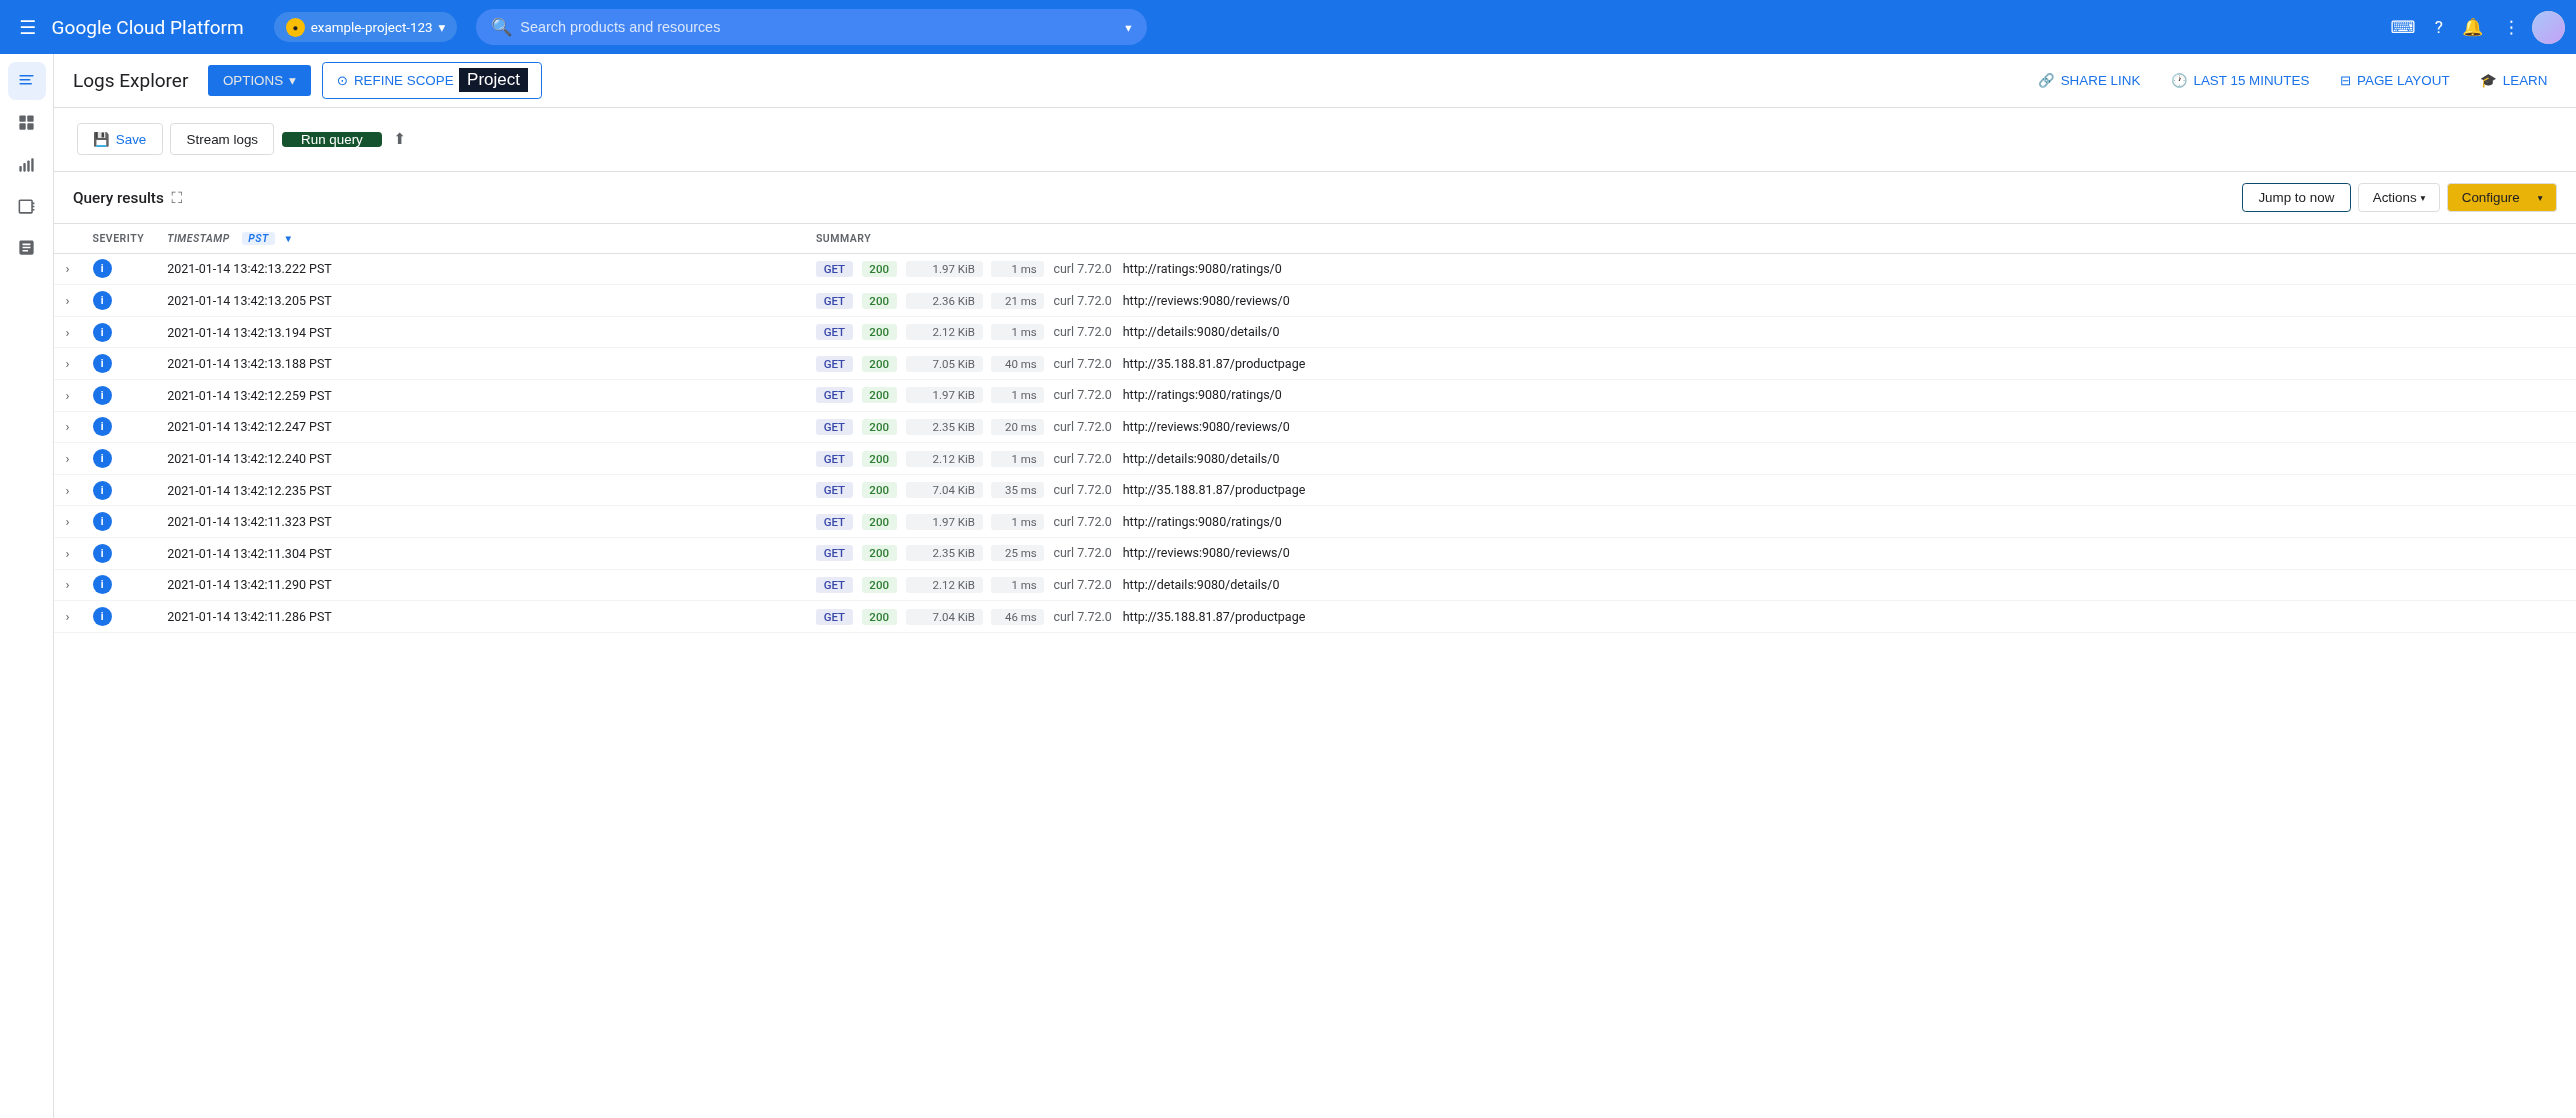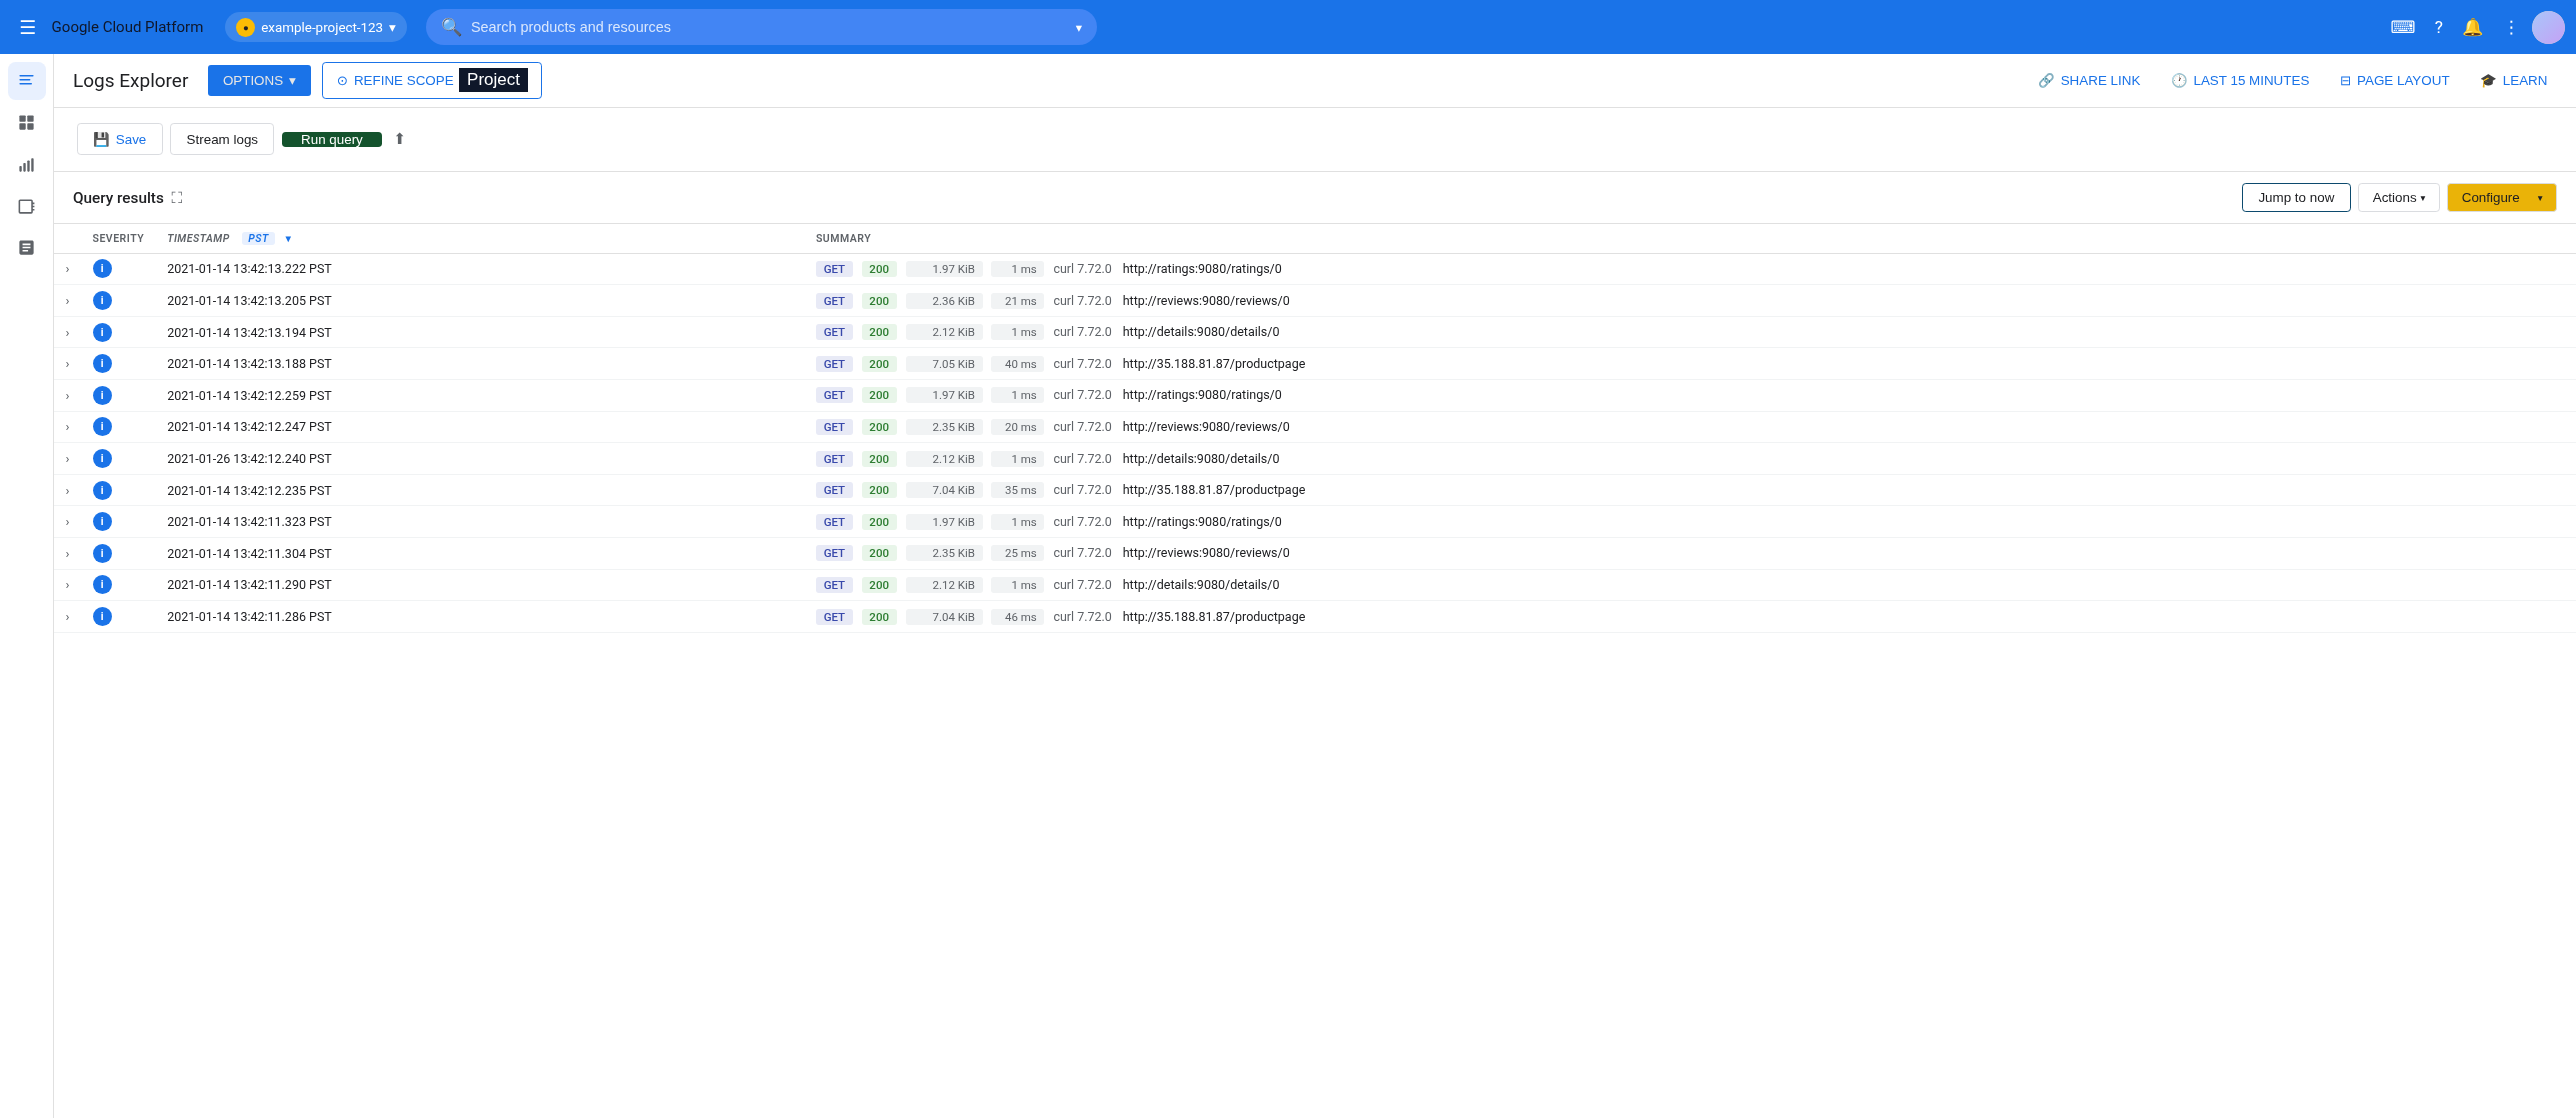--- a/index.html
+++ b/index.html
@@ -4,21 +4,21 @@
   <style>
     * { box-sizing: border-box; margin: 0; padding: 0; }
     body { font-family: 'Google Sans', Roboto, Arial, sans-serif; font-size: 12.5px; background: #f8f9fa; color: #202124; overflow: hidden; }
 
     
     .top-nav {
       display: flex; align-items: center; background: #1a73e8; height: 54px;
       padding: 0 11.5px; gap: 7.7px; position: relative; z-index: 10;
     }
     .hamburger-icon { color: white; font-size: 19px; cursor: pointer; padding: 7.7px; }
-    .brand-name { color: #0f172a; font-size: 15px; font-weight: 400; white-space: nowrap; margin-right: 14px; }
+    .brand-name { color: #ffffff; font-size: 19px; font-weight: 400; white-space: nowrap; margin-right: 23px; }
     .project-selector {
       display: flex; align-items: center; gap: 5.8px; background: rgba(255,255,255,0.15);
       border-radius: 23px; padding: 5.8px 11.5px; cursor: pointer; color: white; font-size: 13.4px;
     }
     .project-dot { width: 19px; height: 19px; background: #fbbc04; border-radius: 50%; display: flex; align-items: center; justify-content: center; font-size: 9.6px; color: #202124; }
     .search-bar {
       flex: 1; display: flex; align-items: center; background: #4285f4; border-radius: 23px;
       padding: 7.7px 15.3px; gap: 7.7px; margin: 0 11.5px; max-width: 671px;
     }
     .search-bar input { background: transparent; border: none; outline: none; color: white; font-size: 14.4px; width: 100%; }
@@ -392,21 +392,21 @@
       <span class="time-badge">20 ms</span>
       <span class="agent-text">curl 7.72.0</span>
       <span class="url-text">http://reviews:9080/reviews/0</span>
     </td>
   </tr>
             <tr>
     <td class="td-expand"><span>›</span></td>
     <td class="td-severity">
       <div class="severity-icon">i</div>
     </td>
-    <td class="td-timestamp">2021-01-26  13:42:12.240 PST</td>
+    <td class="td-timestamp">2021-01-14  13:42:12.240 PST</td>
     <td class="td-summary">
       <span class="method-badge">GET</span>
       <span class="status-badge">200</span>
       <span class="size-badge">2.12 KiB</span>
       <span class="time-badge">1 ms</span>
       <span class="agent-text">curl 7.72.0</span>
       <span class="url-text">http://details:9080/details/0</span>
     </td>
   </tr>
             <tr>

